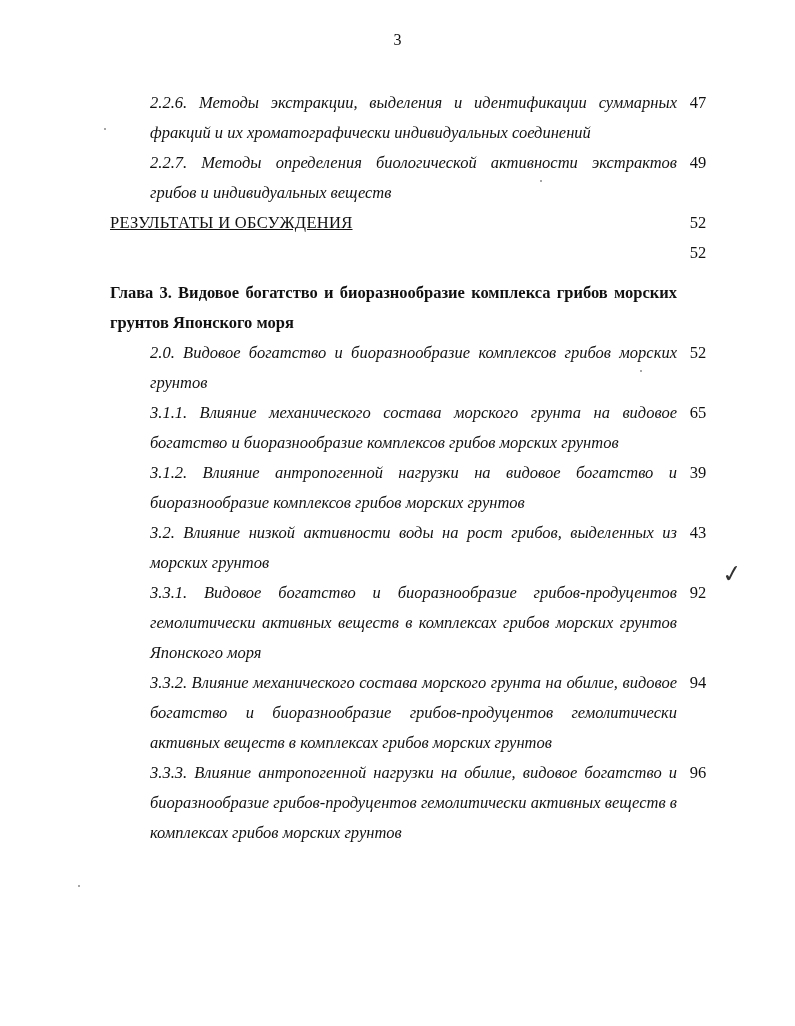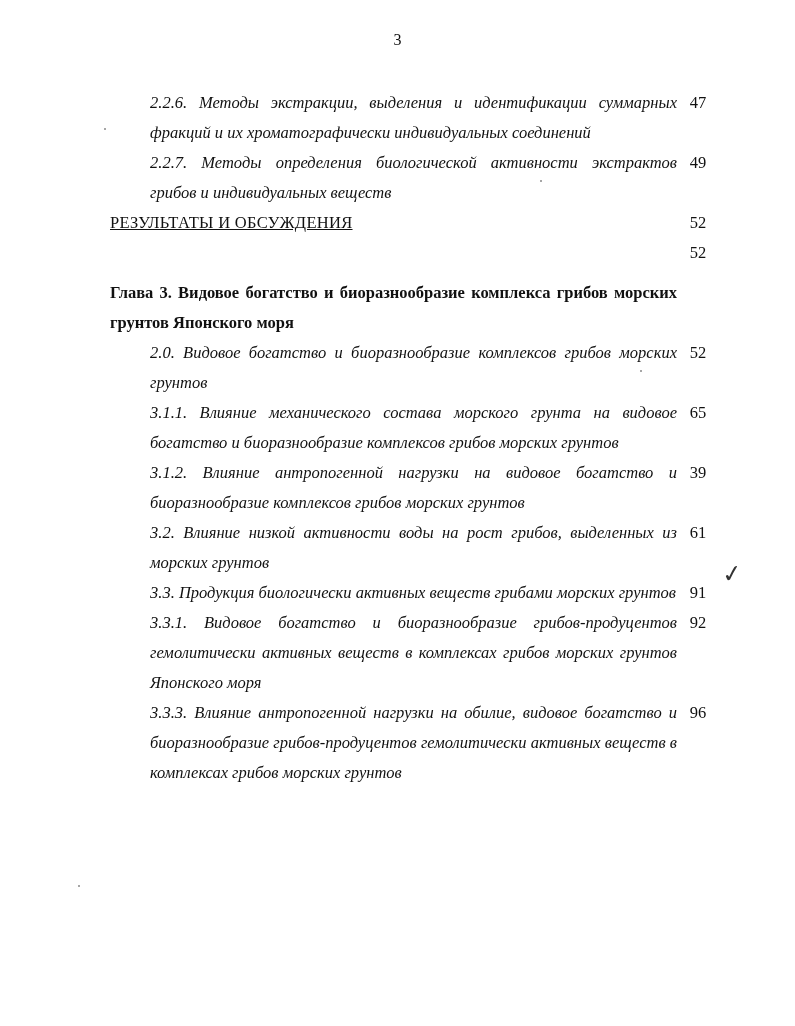--- a/index.html
+++ b/index.html
@@ -95,29 +95,29 @@
   <div class="entry italic">
     <span class="title">3.1.1. Влияние механического состава морского грунта на видовое богатство и биоразнообразие комплексов грибов морских грунтов</span>
     <span class="pagenum">65</span>
   </div>
   <div class="entry italic">
     <span class="title">3.1.2. Влияние антропогенной нагрузки на видовое богатство и биоразнообразие комплексов грибов морских грунтов</span>
     <span class="pagenum">39</span>
   </div>
   <div class="entry italic">
     <span class="title">3.2. Влияние низкой активности воды на рост грибов, выделенных из морских грунтов</span>
-    <span class="pagenum">61</span>
-  </div>
-  <div class="entry italic">
-    <span class="title">3.3. Продукция биологически активных веществ грибами морских грунтов</span>
-    <span class="pagenum">91</span>
+    <span class="pagenum">43</span>
   </div>
   <div class="entry italic">
     <span class="title">3.3.1. Видовое богатство и биоразнообразие грибов-продуцентов гемолитически активных веществ в комплексах грибов морских грунтов Японского моря</span>
     <span class="pagenum">92</span>
+  </div>
+  <div class="entry italic">
+    <span class="title">3.3.2. Влияние механического состава морского грунта на обилие, видовое богатство и биоразнообразие грибов-продуцентов гемолитически активных веществ в комплексах грибов морских грунтов</span>
+    <span class="pagenum">94</span>
   </div>
   <div class="entry italic">
     <span class="title">3.3.3. Влияние антропогенной нагрузки на обилие, видовое богатство и биоразнообразие грибов-продуцентов гемолитически активных веществ в комплексах грибов морских грунтов</span>
     <span class="pagenum">96</span>
   </div>
 </div>
 
 <div class="checkmark">✓</div>
 
 <span class="specks" style="left:104px;top:128px;"></span>

